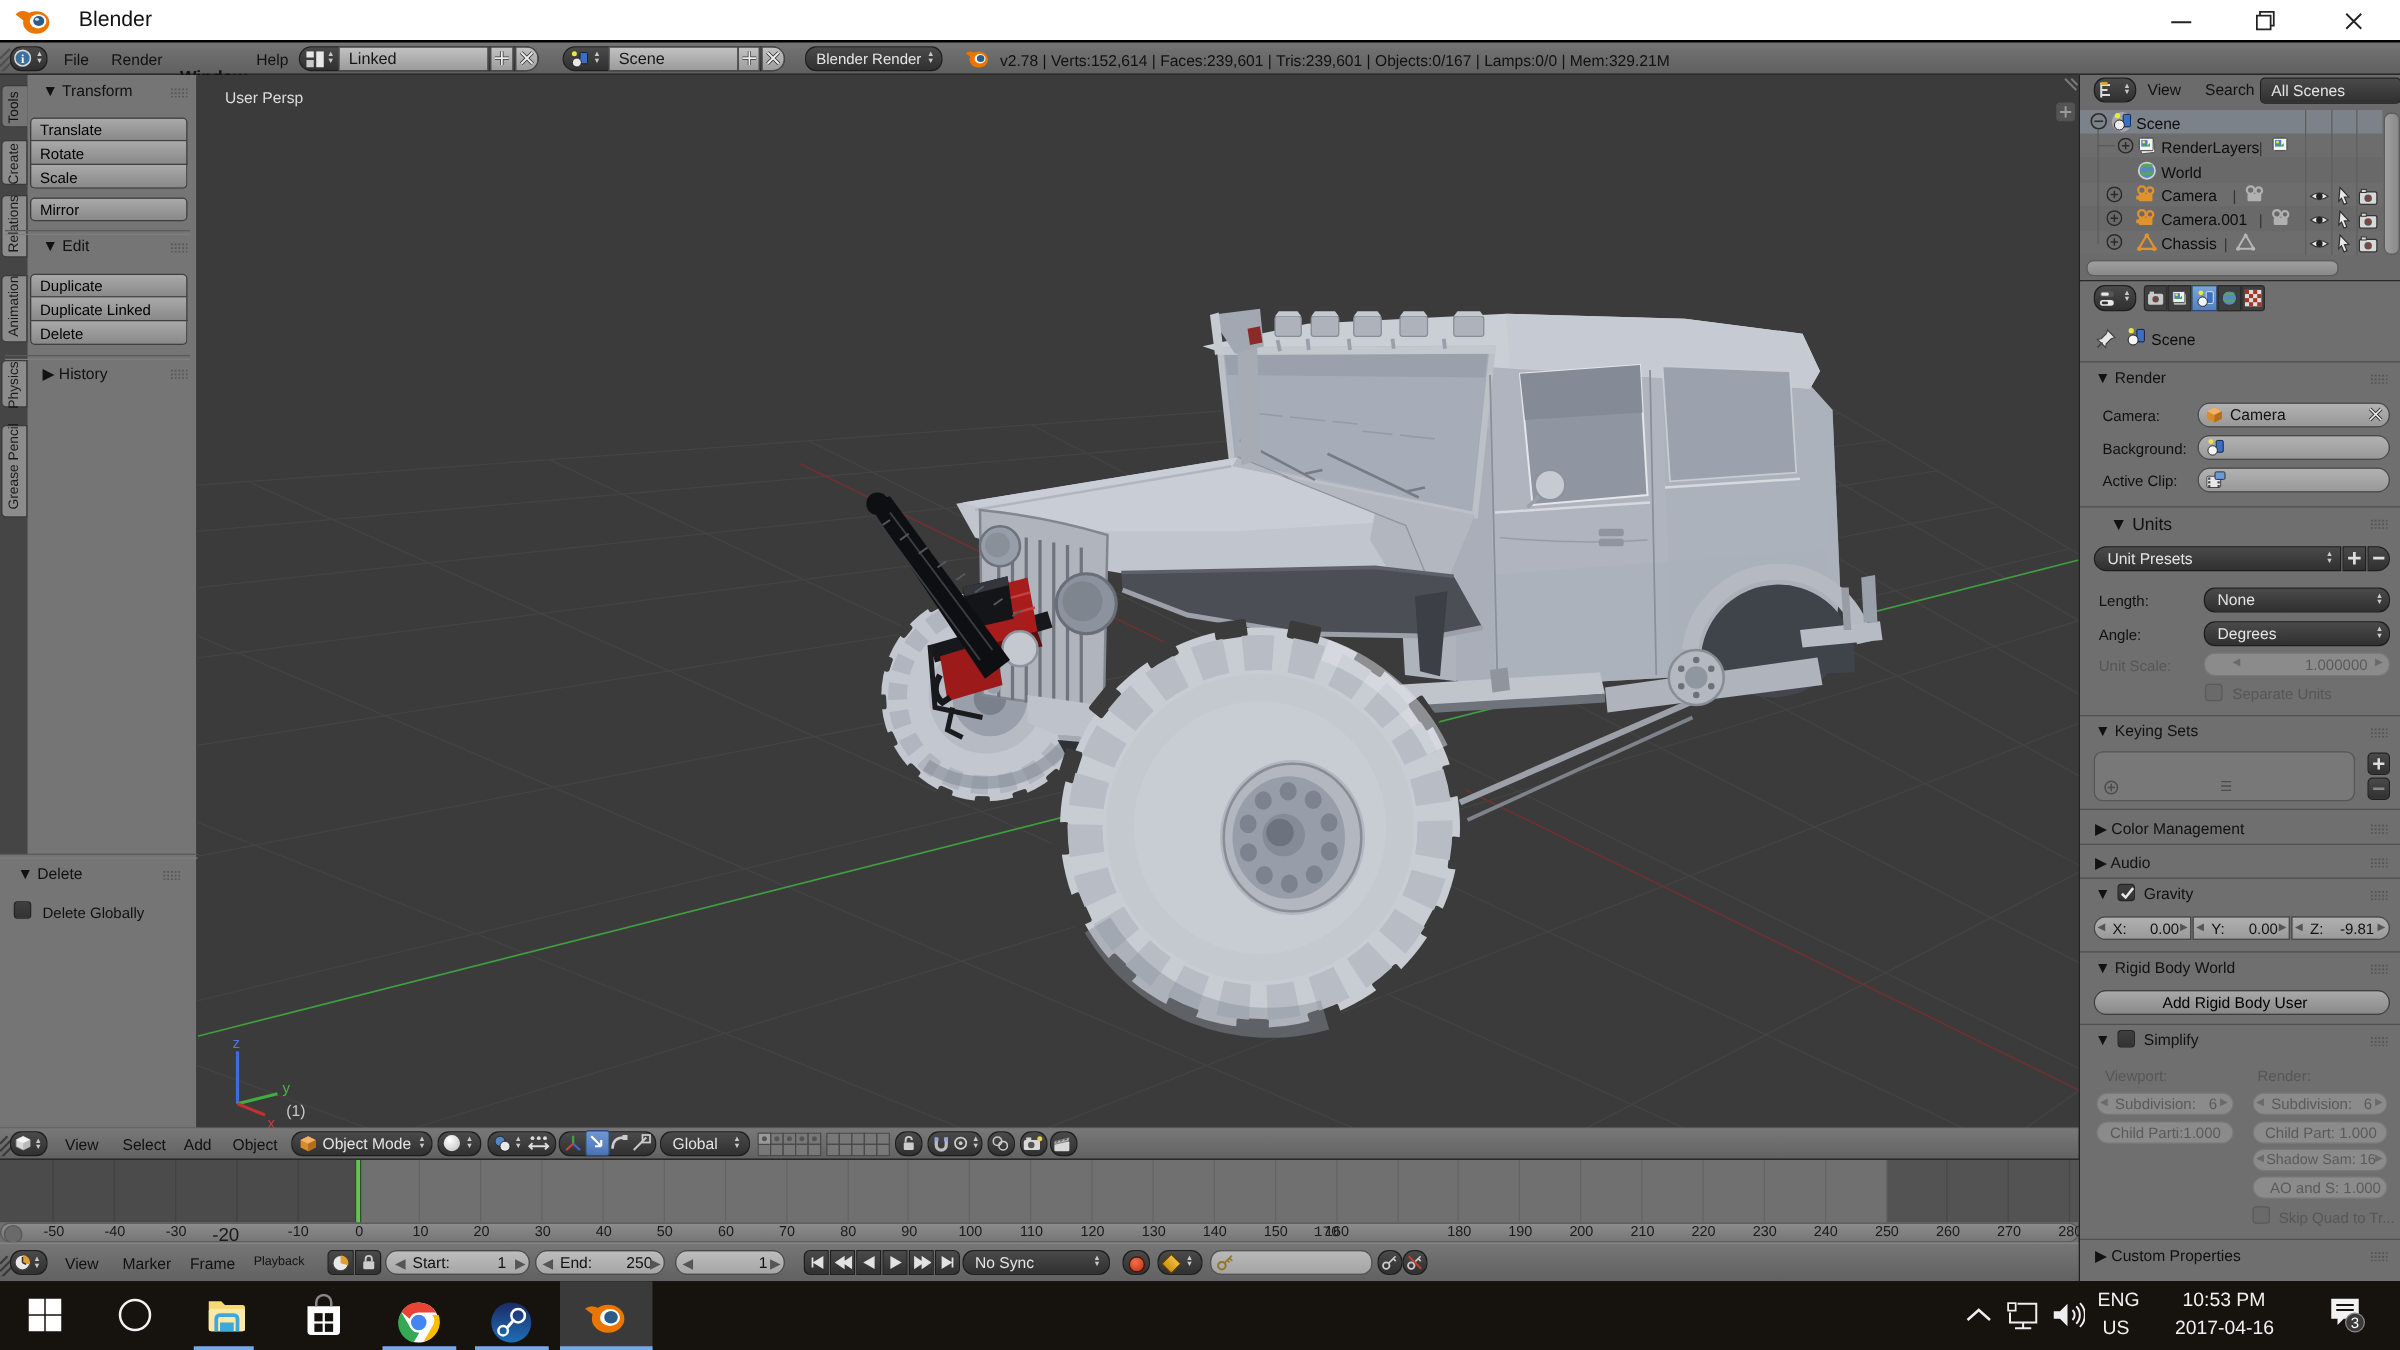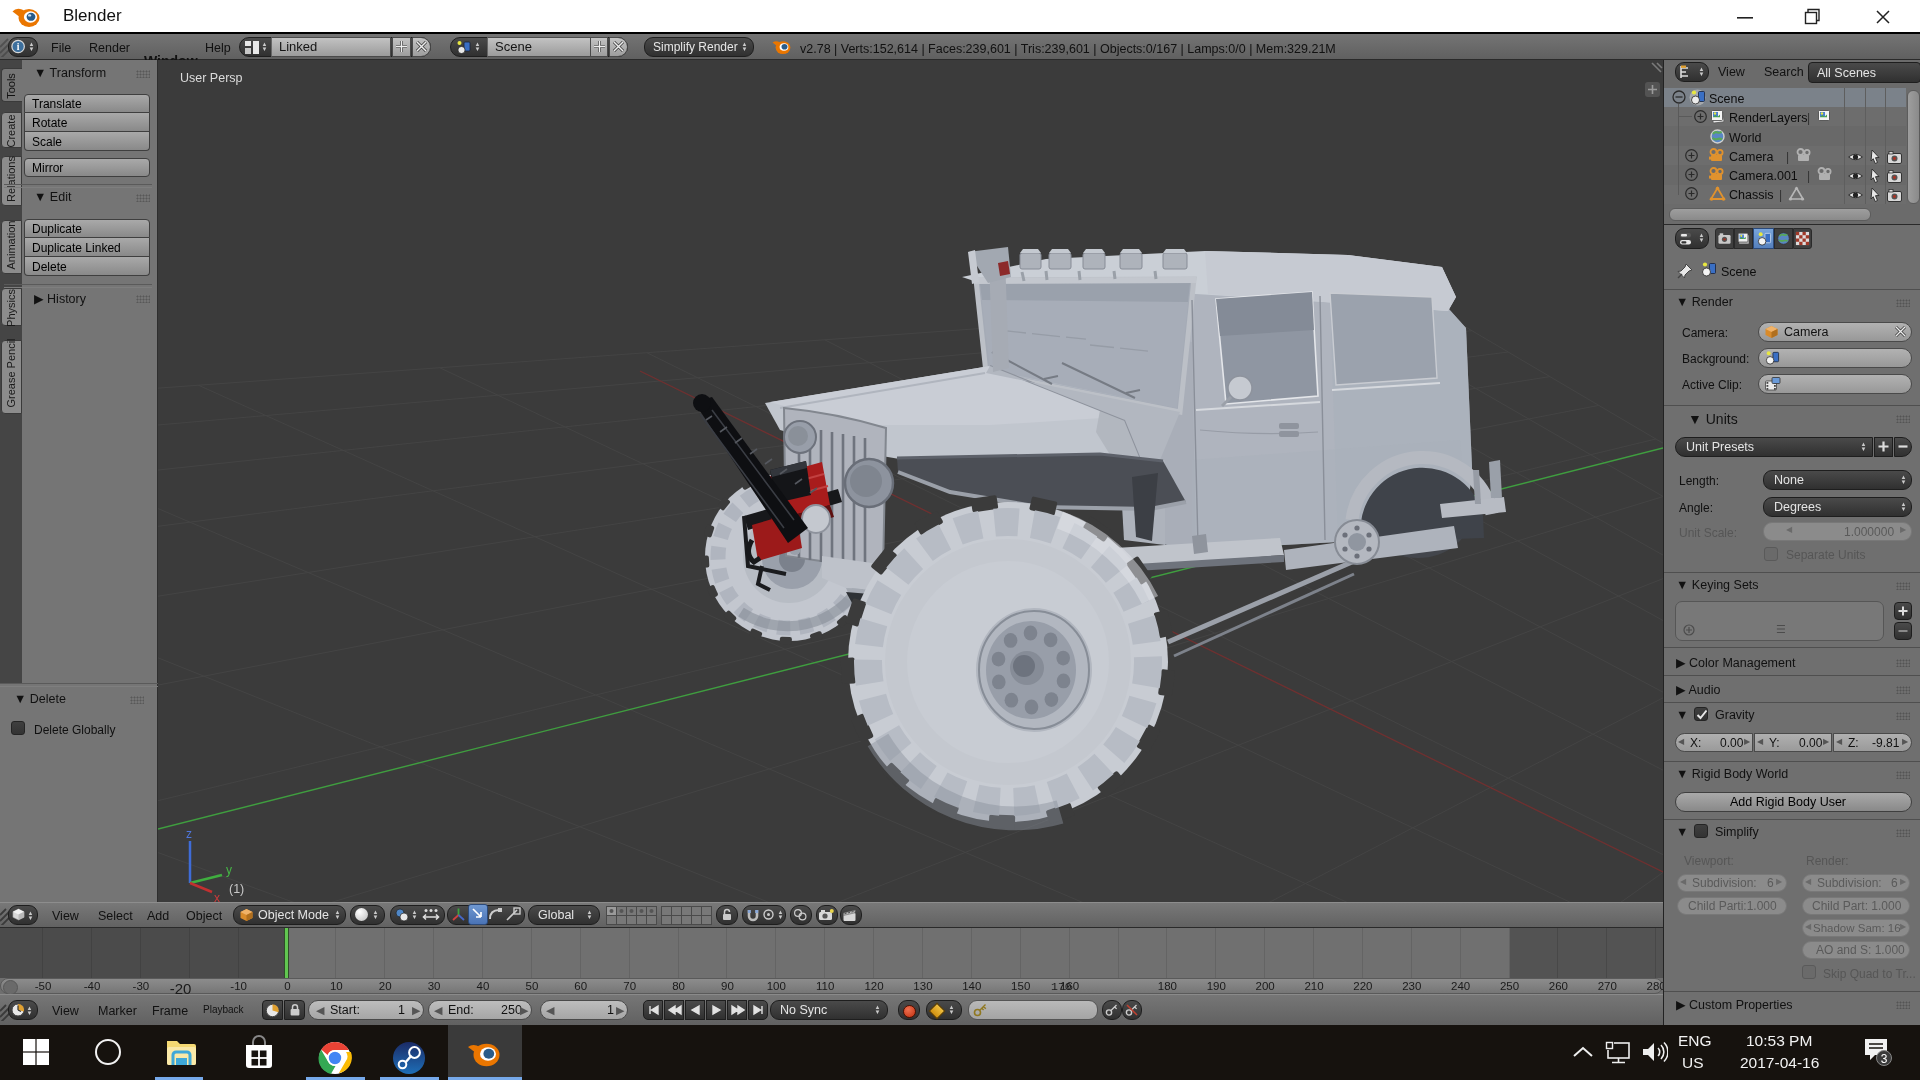--- a/index.html
+++ b/index.html
@@ -90,21 +90,21 @@
       <path d="M6.5,1 L6.5,12 M1,6.5 L12,6.5" stroke="#333" stroke-width="2.6"></path>
       <path d="M6.5,1 L6.5,12 M1,6.5 L12,6.5" stroke="#eee" stroke-width="1.4"></path>
     </svg>
   <div class="lt" style="left:609px;top:3px;width:19px;height:20px;border-radius:0 10px 10px 0;"></div>
   <svg class="abs" style="left:612px;top:6px" width="13" height="13">
       <path d="M2,2 L11,11 M11,2 L2,11" stroke="#333" stroke-width="3"></path>
       <path d="M2,2 L11,11 M11,2 L2,11" stroke="#eee" stroke-width="1.5"></path>
     </svg>
 
   <div class="dk" style="left:644px;top:3px;width:110px;height:20px;"></div>
-  <div class="txt" style="left:653px;top:6px;font-size:12px;color:#e6e6e6;">Simplify Render</div>
+  <div class="txt" style="left:653px;top:6px;font-size:12px;color:#e6e6e6;">Blender Render</div>
   <div class="ud" style="left:741px;top:8px;">▲<br>▼</div>
   <svg class="abs" style="left:772px;top:4px" width="20" height="18" viewBox="0 0 20 18">
     <ellipse cx="11" cy="9.6" rx="7.4" ry="6.4" fill="#ea7600"></ellipse>
     <path d="M0.5,4.5 Q4,2 8,4.5 L12,7 L5,8 Z" fill="#ea7600"></path>
     <ellipse cx="12" cy="9" rx="4.4" ry="3.8" fill="#ffffff"></ellipse>
     <ellipse cx="12.5" cy="8.8" rx="3" ry="2.8" fill="#2a5c8a"></ellipse>
   </svg>
   <div class="hdrtxt" style="left:800px;top:8px;font-size:12.5px;">v2.78 | Verts:152,614 | Faces:239,601 | Tris:239,601 | Objects:0/167 | Lamps:0/0 | Mem:329.21M</div>
 </div>
 

